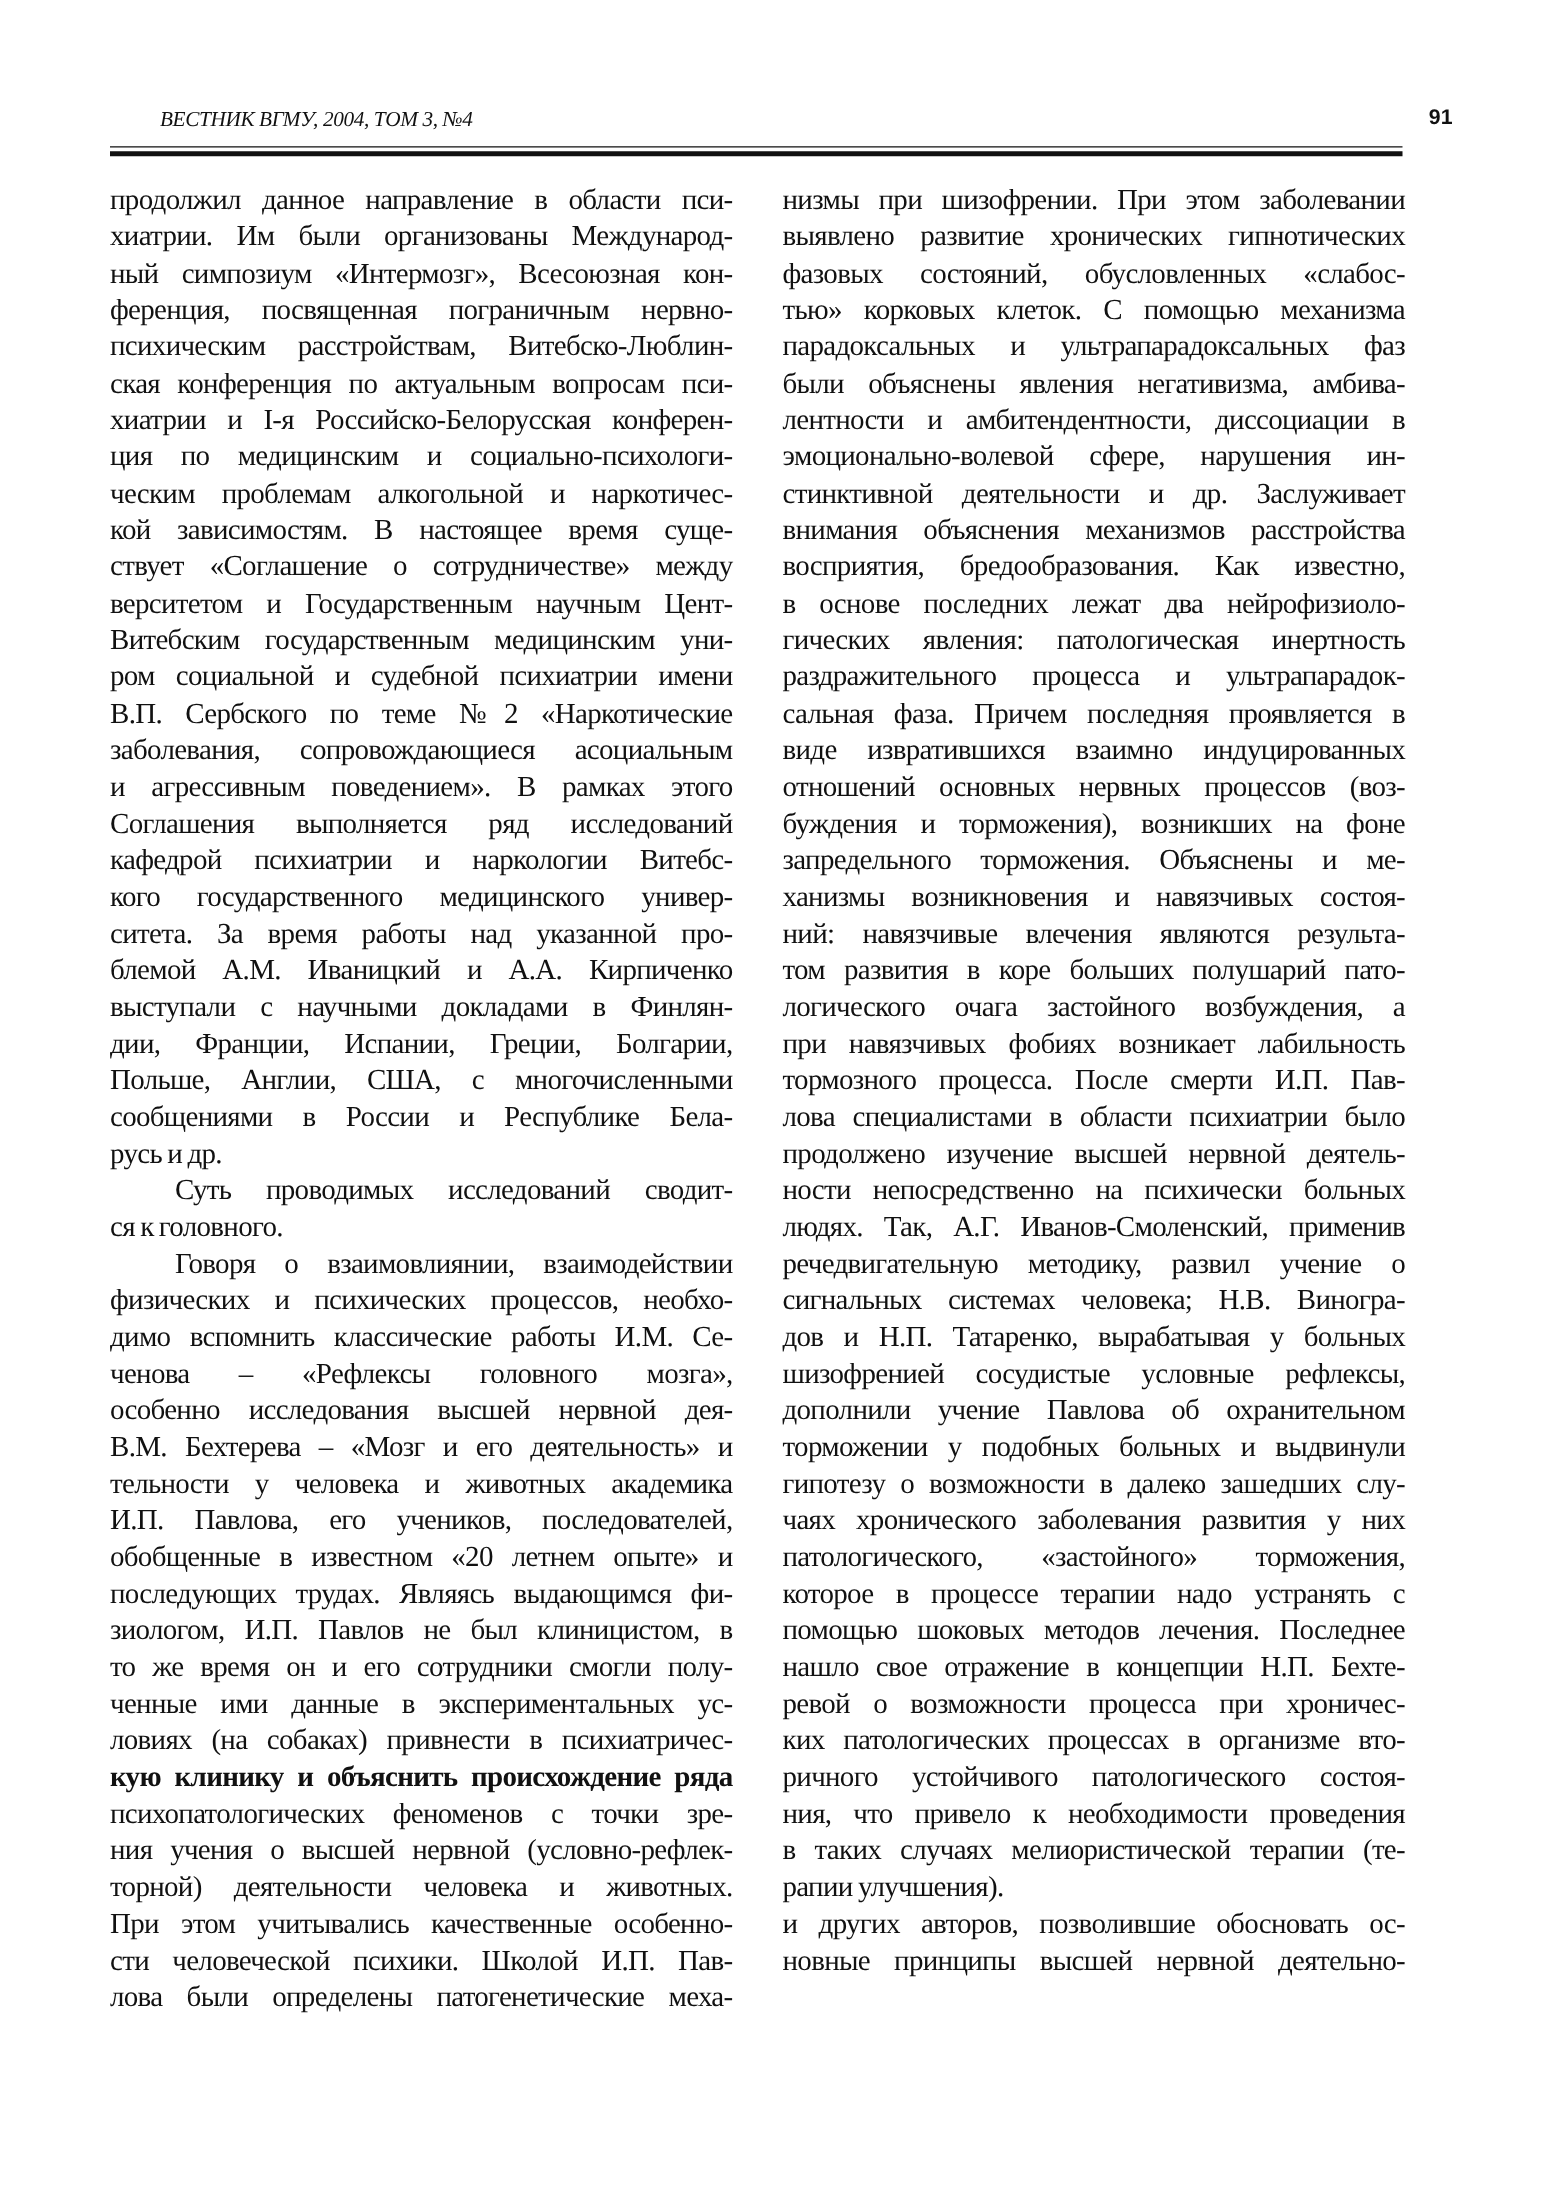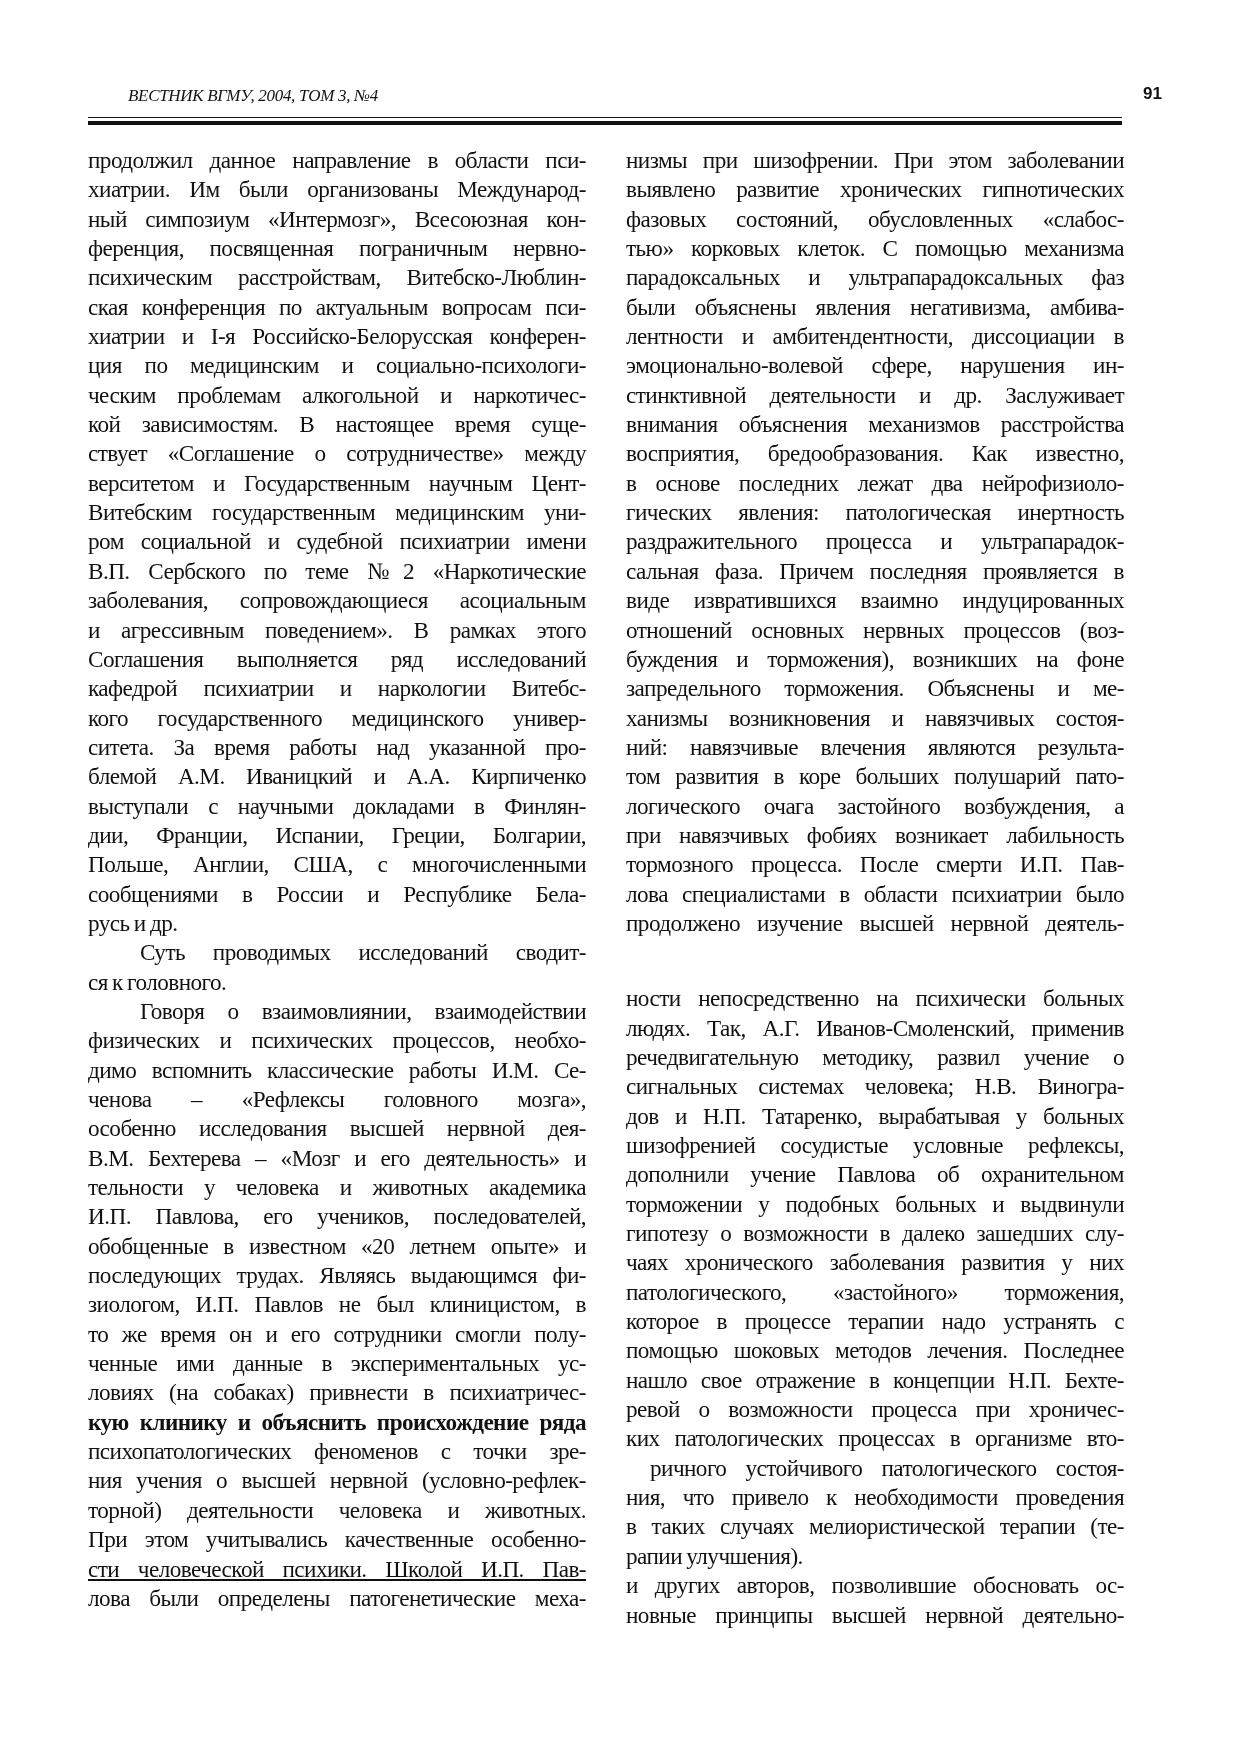--- a/index.html
+++ b/index.html
@@ -90,21 +90,21 @@
     <span class="line" style="display: block;">последующих трудах. Являясь выдающимся фи-</span>
     <span class="line" style="display: block;">зиологом, И.П. Павлов не был клиницистом, в</span>
     <span class="line" style="display: block;">то же время он и его сотрудники смогли полу-</span>
     <span class="line" style="display: block;">ченные ими данные в экспериментальных ус-</span>
     <span class="line" style="display: block;">ловиях (на собаках) привнести в психиатричес-</span>
     <span class="line" style="display: block; font-weight: bold;">кую клинику и объяснить происхождение ряда</span>
     <span class="line" style="display: block;">психопатологических феноменов с точки зре-</span>
     <span class="line" style="display: block;">ния учения о высшей нервной (условно-рефлек-</span>
     <span class="line" style="display: block;">торной) деятельности человека и животных.</span>
     <span class="line" style="display: block;">При этом учитывались качественные особенно-</span>
-    <span class="line" style="display: block; text-decoration: underline;">сти человеческой психики. Школой И.П. Пав-</span>
+    <span class="line" style="display: block;">сти человеческой психики. Школой И.П. Пав-</span>
     <span class="line" style="display: block;">лова были определены патогенетические меха-</span>
   </div>
 <div class="column col-right">
     <span class="line" style="display: block;">низмы при шизофрении. При этом заболевании</span>
     <span class="line" style="display: block;">выявлено развитие хронических гипнотических</span>
     <span class="line" style="display: block;">фазовых состояний, обусловленных «слабос-</span>
     <span class="line" style="display: block;">тью» корковых клеток. С помощью механизма</span>
     <span class="line" style="display: block;">парадоксальных и ультрапарадоксальных фаз</span>
     <span class="line" style="display: block;">были объяснены явления негативизма, амбива-</span>
     <span class="line" style="display: block;">лентности и амбитендентности, диссоциации в</span>
@@ -121,35 +121,35 @@
     <span class="line" style="display: block;">буждения и торможения), возникших на фоне</span>
     <span class="line" style="display: block;">запредельного торможения. Объяснены и ме-</span>
     <span class="line" style="display: block;">ханизмы возникновения и навязчивых состоя-</span>
     <span class="line" style="display: block;">ний: навязчивые влечения являются результа-</span>
     <span class="line" style="display: block;">том развития в коре больших полушарий пато-</span>
     <span class="line" style="display: block;">логического очага застойного возбуждения, а</span>
     <span class="line" style="display: block;">при навязчивых фобиях возникает лабильность</span>
     <span class="line" style="display: block;">тормозного процесса. После смерти И.П. Пав-</span>
     <span class="line" style="display: block;">лова специалистами в области психиатрии было</span>
     <span class="line" style="display: block;">продолжено изучение высшей нервной деятель-</span>
-    <span class="line" style="display: block; margin-top: 46px;">ности непосредственно на психически больных</span>
+    <span class="line" style="display: block;">ности непосредственно на психически больных</span>
     <span class="line" style="display: block;">людях. Так, А.Г. Иванов-Смоленский, применив</span>
     <span class="line" style="display: block;">речедвигательную методику, развил учение о</span>
     <span class="line" style="display: block;">сигнальных системах человека; Н.В. Виногра-</span>
     <span class="line" style="display: block;">дов и Н.П. Татаренко, вырабатывая у больных</span>
     <span class="line" style="display: block;">шизофренией сосудистые условные рефлексы,</span>
     <span class="line" style="display: block;">дополнили учение Павлова об охранительном</span>
     <span class="line" style="display: block;">торможении у подобных больных и выдвинули</span>
     <span class="line" style="display: block;">гипотезу о возможности в далеко зашедших слу-</span>
     <span class="line" style="display: block;">чаях хронического заболевания развития у них</span>
     <span class="line" style="display: block;">патологического, «застойного» торможения,</span>
     <span class="line" style="display: block;">которое в процессе терапии надо устранять с</span>
     <span class="line" style="display: block;">помощью шоковых методов лечения. Последнее</span>
     <span class="line" style="display: block;">нашло свое отражение в концепции Н.П. Бехте-</span>
     <span class="line" style="display: block;">ревой о возможности процесса при хроничес-</span>
     <span class="line" style="display: block;">ких патологических процессах в организме вто-</span>
-    <span class="line" style="display: block; margin-left: 24px;">ричного устойчивого патологического состоя-</span>
+    <span class="line" style="display: block;">ричного устойчивого патологического состоя-</span>
     <span class="line" style="display: block;">ния, что привело к необходимости проведения</span>
     <span class="line" style="display: block;">в таких случаях мелиористической терапии (те-</span>
     <span class="line last" style="display: block;">рапии улучшения).</span>
     <span class="line" style="display: block;">и других авторов, позволившие обосновать ос-</span>
     <span class="line" style="display: block;">новные принципы высшей нервной деятельно-</span>
   </div>
 
 </body></html>

